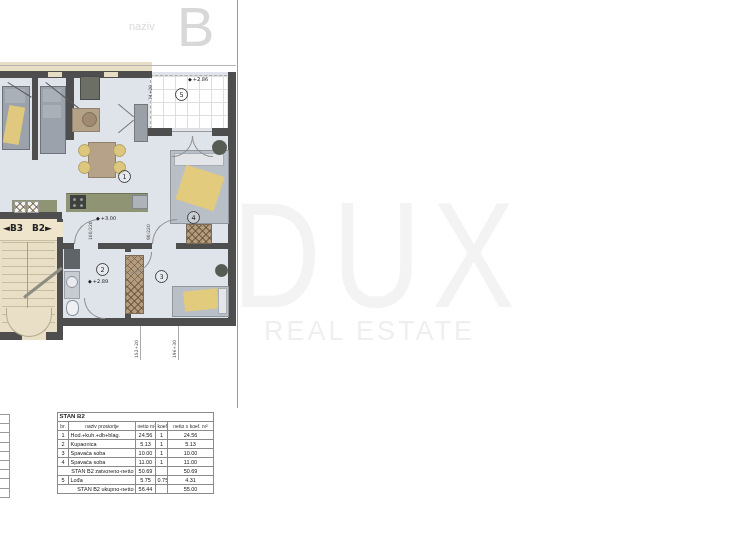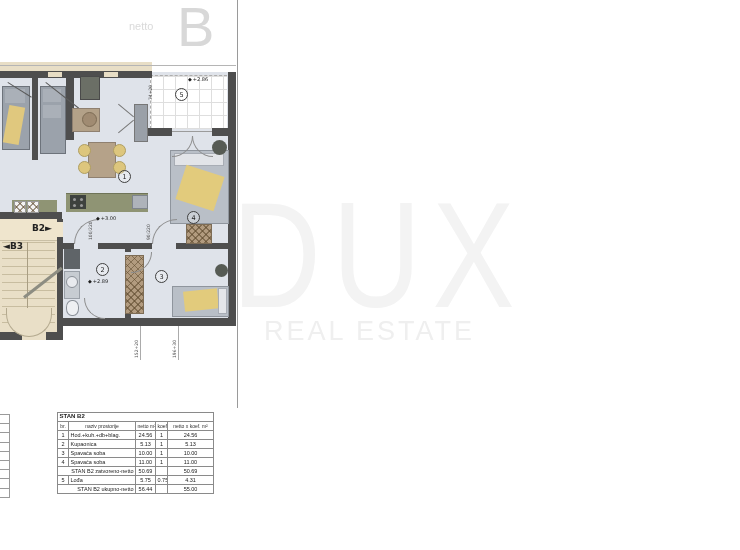--- a/index.html
+++ b/index.html
@@ -39,21 +39,21 @@
   #areaTable .r{text-align:right}
   #areaTable .hd{text-align:center;font-size:5px;color:#333}
   
   #sliverTable{position:absolute;left:-3px;top:414px;width:13px;border-collapse:collapse;z-index:4;
       border:1px solid #8a8a8a;background:#fff}
   #sliverTable td{border:0.8px solid #9a9a9a;height:8.2px;padding:0}
 </style>
 </head>
 <body>
 
-<div class="zgrada">netto</div>
+<div class="zgrada">naziv</div>
 <div class="bigB">B</div>
 <div class="section-line"></div>
 
 <div class="plan">
 
   <div class="abs" style="left:0;top:12px;width:228px;height:254px;background:#dfe3ea"></div>
   <div class="abs" style="left:150px;top:15px;width:76px;height:53px;background:#fff;
       background-image:repeating-linear-gradient(90deg,#dedede 0 1px,transparent 1px 12px),
                        repeating-linear-gradient(180deg,#dedede 0 1px,transparent 1px 13px);
       border-top:1px dashed #adadad;border-left:1px dashed #adadad"></div>
@@ -92,21 +92,21 @@
       border-right:1px solid #8d8d8d;border-bottom:1px solid #8d8d8d;border-radius:0 0 100% 0"></div>
 
   <div class="wall" style="left:62px;top:258px;width:174px;height:8px"></div>
 
   <div class="wall" style="left:0;top:152px;width:62px;height:7px"></div>
   <div class="wall" style="left:57px;top:159px;width:6px;height:121px"></div>
   <div class="abs beige" style="left:57px;top:162px;width:6px;height:15px;background:#efe5cd"></div>
   <div class="wall" style="left:0;top:272px;width:62px;height:8px"></div>
   <div class="abs" style="left:22px;top:272px;width:24px;height:8px;background:#e9dfc7"></div>
   <div class="abs" style="left:0;top:159px;width:57px;height:21px;background:#efe5cd;border-bottom:1px solid #c9bfa5"></div>
-  <div class="abs" style="left:3px;top:181px;font:bold 9px 'DejaVu Sans',sans-serif;color:#222;z-index:6">◄B3</div>
+  <div class="abs" style="left:3px;top:163px;font:bold 9px 'DejaVu Sans',sans-serif;color:#222;z-index:6">◄B3</div>
   <div class="abs" style="left:32px;top:163px;font:bold 9px 'DejaVu Sans',sans-serif;color:#222;z-index:6">B2►</div>
 
   <div class="abs" style="left:2px;top:182px;width:53px;height:82px;
       background-image:repeating-linear-gradient(180deg,#c8bda0 0 1px,transparent 1px 8px)"></div>
   <div class="abs" style="left:27px;top:182px;width:1px;height:82px;background:#a99e83"></div>
   <div class="abs" style="left:6px;top:248px;width:44px;height:28px;
       border:1px solid #b3a98e;border-top:none;border-radius:0 0 44px 44px;background:#e9dfc7;z-index:2"></div>
   <div class="abs" style="left:24px;top:236px;width:48px;height:3px;background:#8d8d82;
       transform:rotate(-38deg);transform-origin:0 50%;z-index:5"></div>
 

